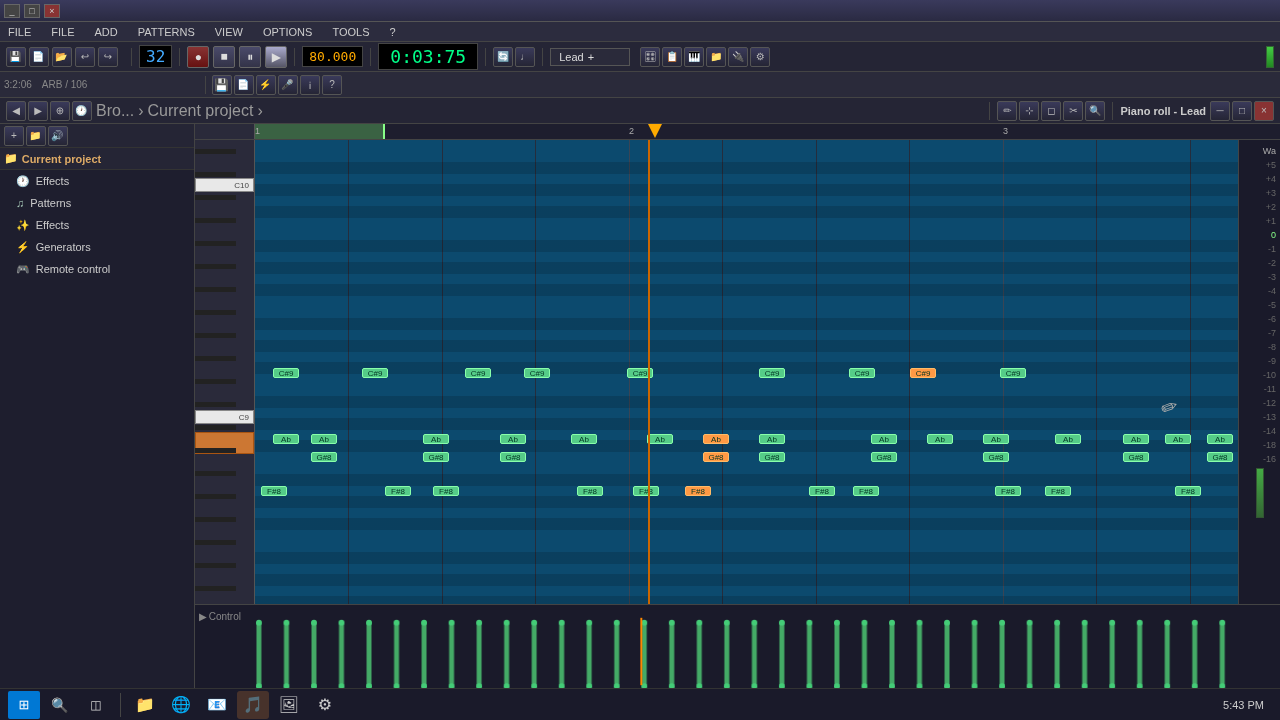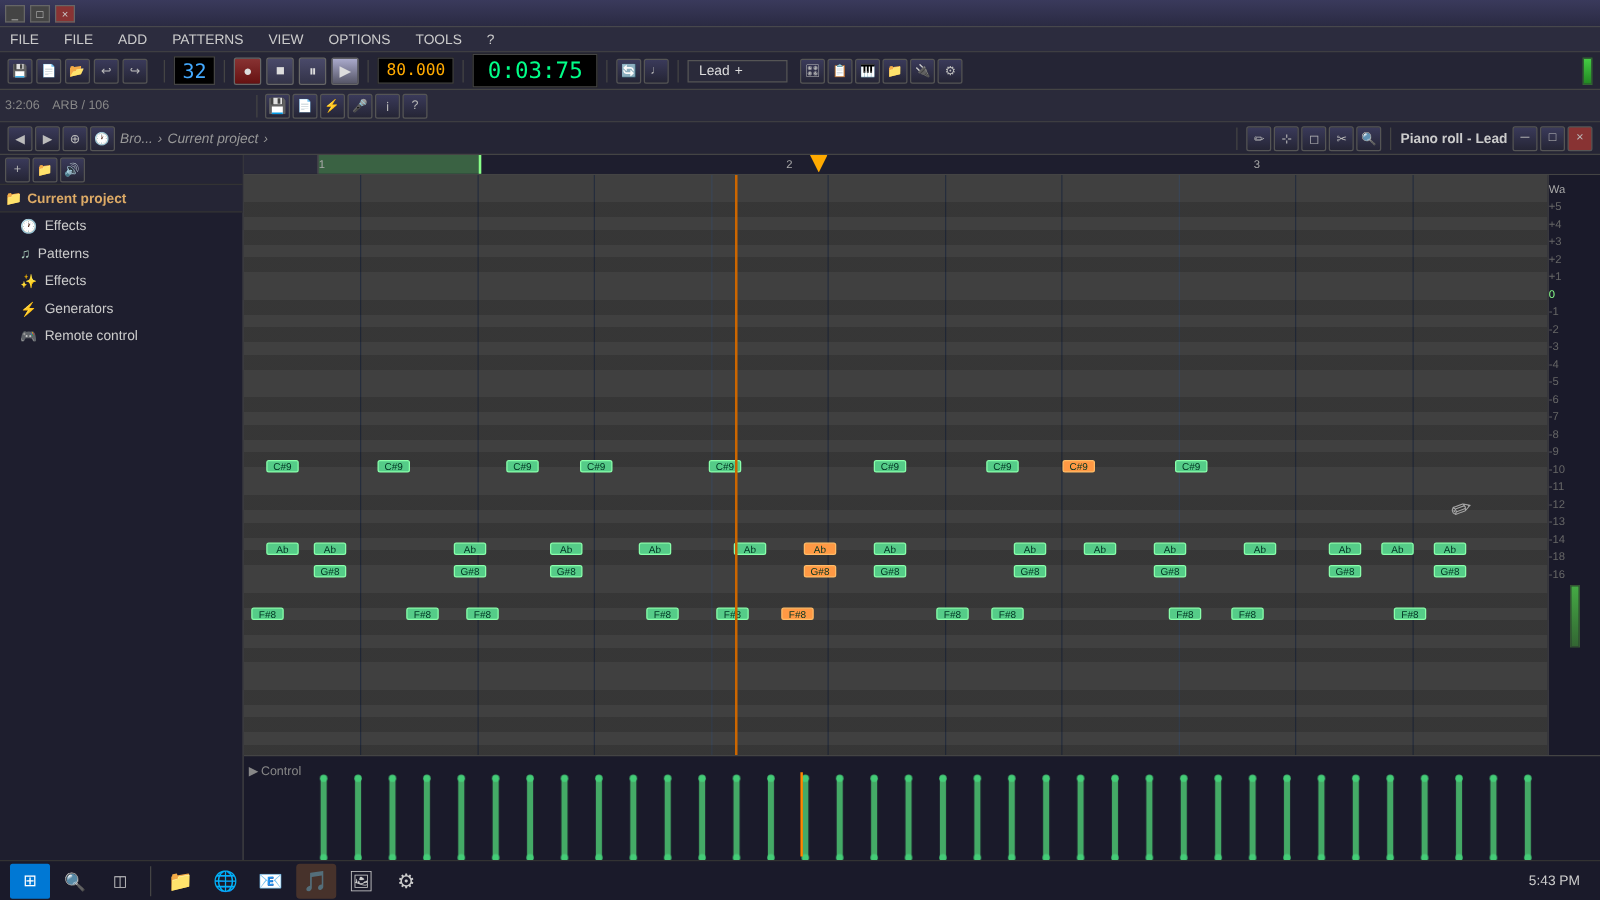--- a/index.html
+++ b/index.html
@@ -151,20 +151,21 @@
       flex-shrink: 0;
       display: flex;
       flex-direction: column;
       align-items: center;
       padding-top: 4px;
     }
     .semitone-label {
       font-size: 9px;
       color: #666;
       line-height: 14px;
+      text-align: right;
       width: 100%;
       padding-right: 4px;
     }
     .semitone-label.highlight { color: #aaa; }
 
     
     .transport-btn {
       width: 22px; height: 22px;
       background: linear-gradient(to bottom, #4a4a6a, #333348);
       border: 1px solid #666;
@@ -227,21 +228,21 @@
       color: #003322;
       display: flex; align-items: center; justify-content: center;
       overflow: hidden;
     }
     .note.active { background: #ff9944; border-color: #ffbb66; }
 
     .separator { width: 1px; height: 18px; background: #444; margin: 0 3px; }
 
     .breadcrumb-nav {
       display: flex; align-items: center; gap: 4px; flex: 1;
-      font-size: 11px; color: #999; font-style: italic;
+      font-size: 16px; color: #999;
     }
 
     
     .taskbar {
       height: 32px;
       background: #1a1a2a;
       border-top: 1px solid #333;
       display: flex; align-items: center;
       padding: 0 8px;
       gap: 4px;
@@ -447,22 +448,36 @@
         <div style="position:absolute;left:0;top:2px;font-size:9px;color:#aaa">1</div>
         <div style="position:absolute;left:374px;top:2px;font-size:9px;color:#aaa">2</div>
         <div style="position:absolute;left:748px;top:2px;font-size:9px;color:#aaa">3</div>
 
         <div style="position:absolute;left:393px;top:0;width:14px;height:14px;background:#ffaa00;clip-path:polygon(50% 100%, 0 0, 100% 0);z-index:5"></div>
       </div>
     </div>
 
     <div class="roll-main">
 
-
-      <div style="flex:1;position:relative;overflow:hidden;background:#404040">
+      <div class="piano-keys" style="position:relative;width:60px;background:#2a2a3a">
+
+        <div style="position:absolute;top:0;left:0;right:0;bottom:0;overflow:hidden">
+
+          <div style="position:absolute;top:38px;left:0;right:0;height:14px;background:#e8e8e8;border:1px solid #888;display:flex;align-items:center;justify-content:flex-end;padding-right:4px;font-size:8px;color:#444">C10</div>
+          <div style="position:absolute;top:270px;left:0;right:0;height:14px;background:#e8e8e8;border:1px solid #888;display:flex;align-items:center;justify-content:flex-end;padding-right:4px;font-size:8px;color:#444">C9</div>
+
+          <div style="position:absolute;top:292px;left:0;right:0;height:22px;background:#cc7733;border:1px solid #aa5511"></div>
+
+          <div style="position:absolute;top:0;left:0;right:30%;bottom:0;overflow:hidden">
+            <div style="height:100%;background:repeating-linear-gradient(to bottom, transparent 0px, transparent 9px, #222 9px, #222 14px, transparent 14px, transparent 23px)"></div>
+          </div>
+        </div>
+      </div>
+
+      <div style="flex:1;position:relative;overflow:hidden;background:#0c4a6e">
 
         <div style="position:absolute;top:0;bottom:0;left:374px;width:1px;background:#3a4555"></div>
         <div style="position:absolute;top:0;bottom:0;left:748px;width:1px;background:#3a4555"></div>
 
         <div style="position:absolute;top:0;bottom:0;left:93px;width:1px;background:#252d3d"></div>
         <div style="position:absolute;top:0;bottom:0;left:187px;width:1px;background:#252d3d"></div>
         <div style="position:absolute;top:0;bottom:0;left:280px;width:1px;background:#252d3d"></div>
         <div style="position:absolute;top:0;bottom:0;left:467px;width:1px;background:#252d3d"></div>
         <div style="position:absolute;top:0;bottom:0;left:561px;width:1px;background:#252d3d"></div>
         <div style="position:absolute;top:0;bottom:0;left:654px;width:1px;background:#252d3d"></div>

